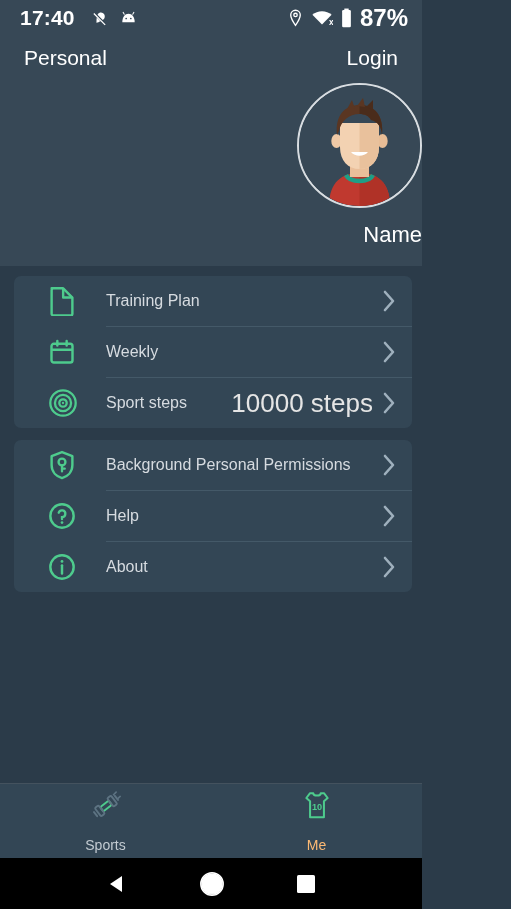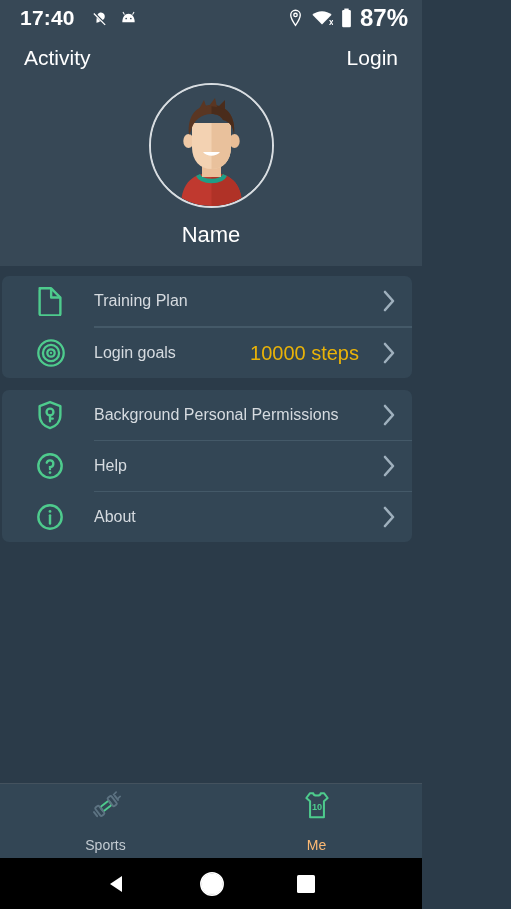--- a/index.html
+++ b/index.html
@@ -23,40 +23,40 @@
   .sb-batt-text { font-size:24px; font-weight:bold; }
   svg { display:block; }
 
   
   .header { background:#374856; flex:none; padding-bottom:18px; }
   .topbar {
     height:44px; display:flex; align-items:center; justify-content:space-between;
     padding:0 24px;
   }
   .topbar span { color:#ffffff; font-size:21px; }
-  .avatar-wrap { display:flex; flex-direction:column; align-items:center; margin-top:3px; }
+  .avatar-wrap { display:flex; flex-direction:column; align-items:flex-end; margin-top:3px; }
   .avatar {
     width:125px; height:125px; border-radius:50%;
     border:2px solid #d8dde1; overflow:hidden; position:relative;
     background:#374856;
   }
   .username { color:#fff; font-size:22px; margin-top:14px; }
 
   
-  .content { flex:1; background:#2b3b49; padding:10px 10px 0 2px; }
+  .content { flex:1; background:#2b3b49; padding:10px 10px 0 14px; }
   .card {
     background:#334655; border-radius:7px; margin-bottom:12px; overflow:hidden;
   }
   .row {
     height:50px; display:flex; align-items:center; position:relative;
     padding:0 16px 0 34px;
   }
   .row .ico { width:34px; display:flex; align-items:center; justify-content:flex-start; flex:none; }
   .row .label { color:#d6dbe0; font-size:16px; margin-left:24px; white-space:nowrap; }
-  .row .value { color:#eab308; font-size:20px; margin-left:auto; margin-right:24px; white-space:nowrap; }
+  .row .value { color:#e5e5e5; font-size:26px; margin-left:auto; margin-right:10px; white-space:nowrap; }
   .row .chev { margin-left:auto; flex:none; }
   .row .value + .chev { margin-left:0; }
   .divider { height:1px; background:#445968; margin-left:92px; }
 
   
   .bottomnav {
     height:75px; background:#334655; border-top:1px solid #44525e;
     display:flex; flex:none;
   }
   .nav-item {
@@ -115,21 +115,21 @@
           <rect x="3.6" y="0.6" width="4.8" height="2" fill="#fff"></rect>
           <rect x="1.2" y="2.2" width="9.6" height="19" rx="1.4" fill="#fff"></rect>
         </svg>
       </span>
       <span class="sb-batt-text">87%</span>
     </div>
   </div>
 
   <div class="header">
     <div class="topbar">
-      <span>Activity</span>
+      <span>Personal</span>
       <span>Login</span>
     </div>
 
     <div class="avatar-wrap">
       <div class="avatar">
         <svg width="121" height="121" viewBox="0 0 121 121">
           <defs>
             <clipPath id="circ">
                 <circle cx="60.5" cy="60.5" r="60.5"></circle>
               </clipPath>
@@ -177,32 +177,47 @@
         </span>
         <span class="label">Training Plan</span>
         <span class="chev">
           <svg width="13" height="22" viewBox="0 0 13 22">
               <path d="M2 2 L10 11 L2 20" fill="none" stroke="#9fb0bd" stroke-width="2.6" stroke-linecap="round" stroke-linejoin="round"></path>
             </svg>
         </span>
       </div>
       <div class="divider"></div>
 
+      <div class="row">
+        <span class="ico">
+          <svg width="28" height="28" viewBox="0 0 24 24">
+            <rect x="3" y="5" width="18" height="16" rx="2" fill="none" stroke="#4ecb8d" stroke-width="2.1"></rect>
+            <path d="M3 10 h18" stroke="#4ecb8d" stroke-width="2.1"></path>
+            <path d="M8 2.5 v4 M16 2.5 v4" stroke="#4ecb8d" stroke-width="2.1" stroke-linecap="round"></path>
+          </svg>
+        </span>
+        <span class="label">Weekly</span>
+        <span class="chev">
+          <svg width="13" height="22" viewBox="0 0 13 22">
+              <path d="M2 2 L10 11 L2 20" fill="none" stroke="#9fb0bd" stroke-width="2.6" stroke-linecap="round" stroke-linejoin="round"></path>
+            </svg>
+        </span>
+      </div>
       <div class="divider"></div>
 
       <div class="row">
         <span class="ico">
           <svg width="30" height="30" viewBox="0 0 26 26">
             <circle cx="13" cy="13" r="11" fill="none" stroke="#4ecb8d" stroke-width="2"></circle>
             <circle cx="13" cy="13" r="7" fill="none" stroke="#4ecb8d" stroke-width="2"></circle>
             <circle cx="13" cy="13" r="3.2" fill="none" stroke="#4ecb8d" stroke-width="2"></circle>
             <circle cx="13" cy="13" r="1" fill="#4ecb8d"></circle>
           </svg>
         </span>
-        <span class="label">Login goals</span>
+        <span class="label">Sport steps</span>
         <span class="value">10000 steps</span>
         <span class="chev">
           <svg width="13" height="22" viewBox="0 0 13 22">
               <path d="M2 2 L10 11 L2 20" fill="none" stroke="#9fb0bd" stroke-width="2.6" stroke-linecap="round" stroke-linejoin="round"></path>
             </svg>
         </span>
       </div>
     </div>
 
     <div class="card">

